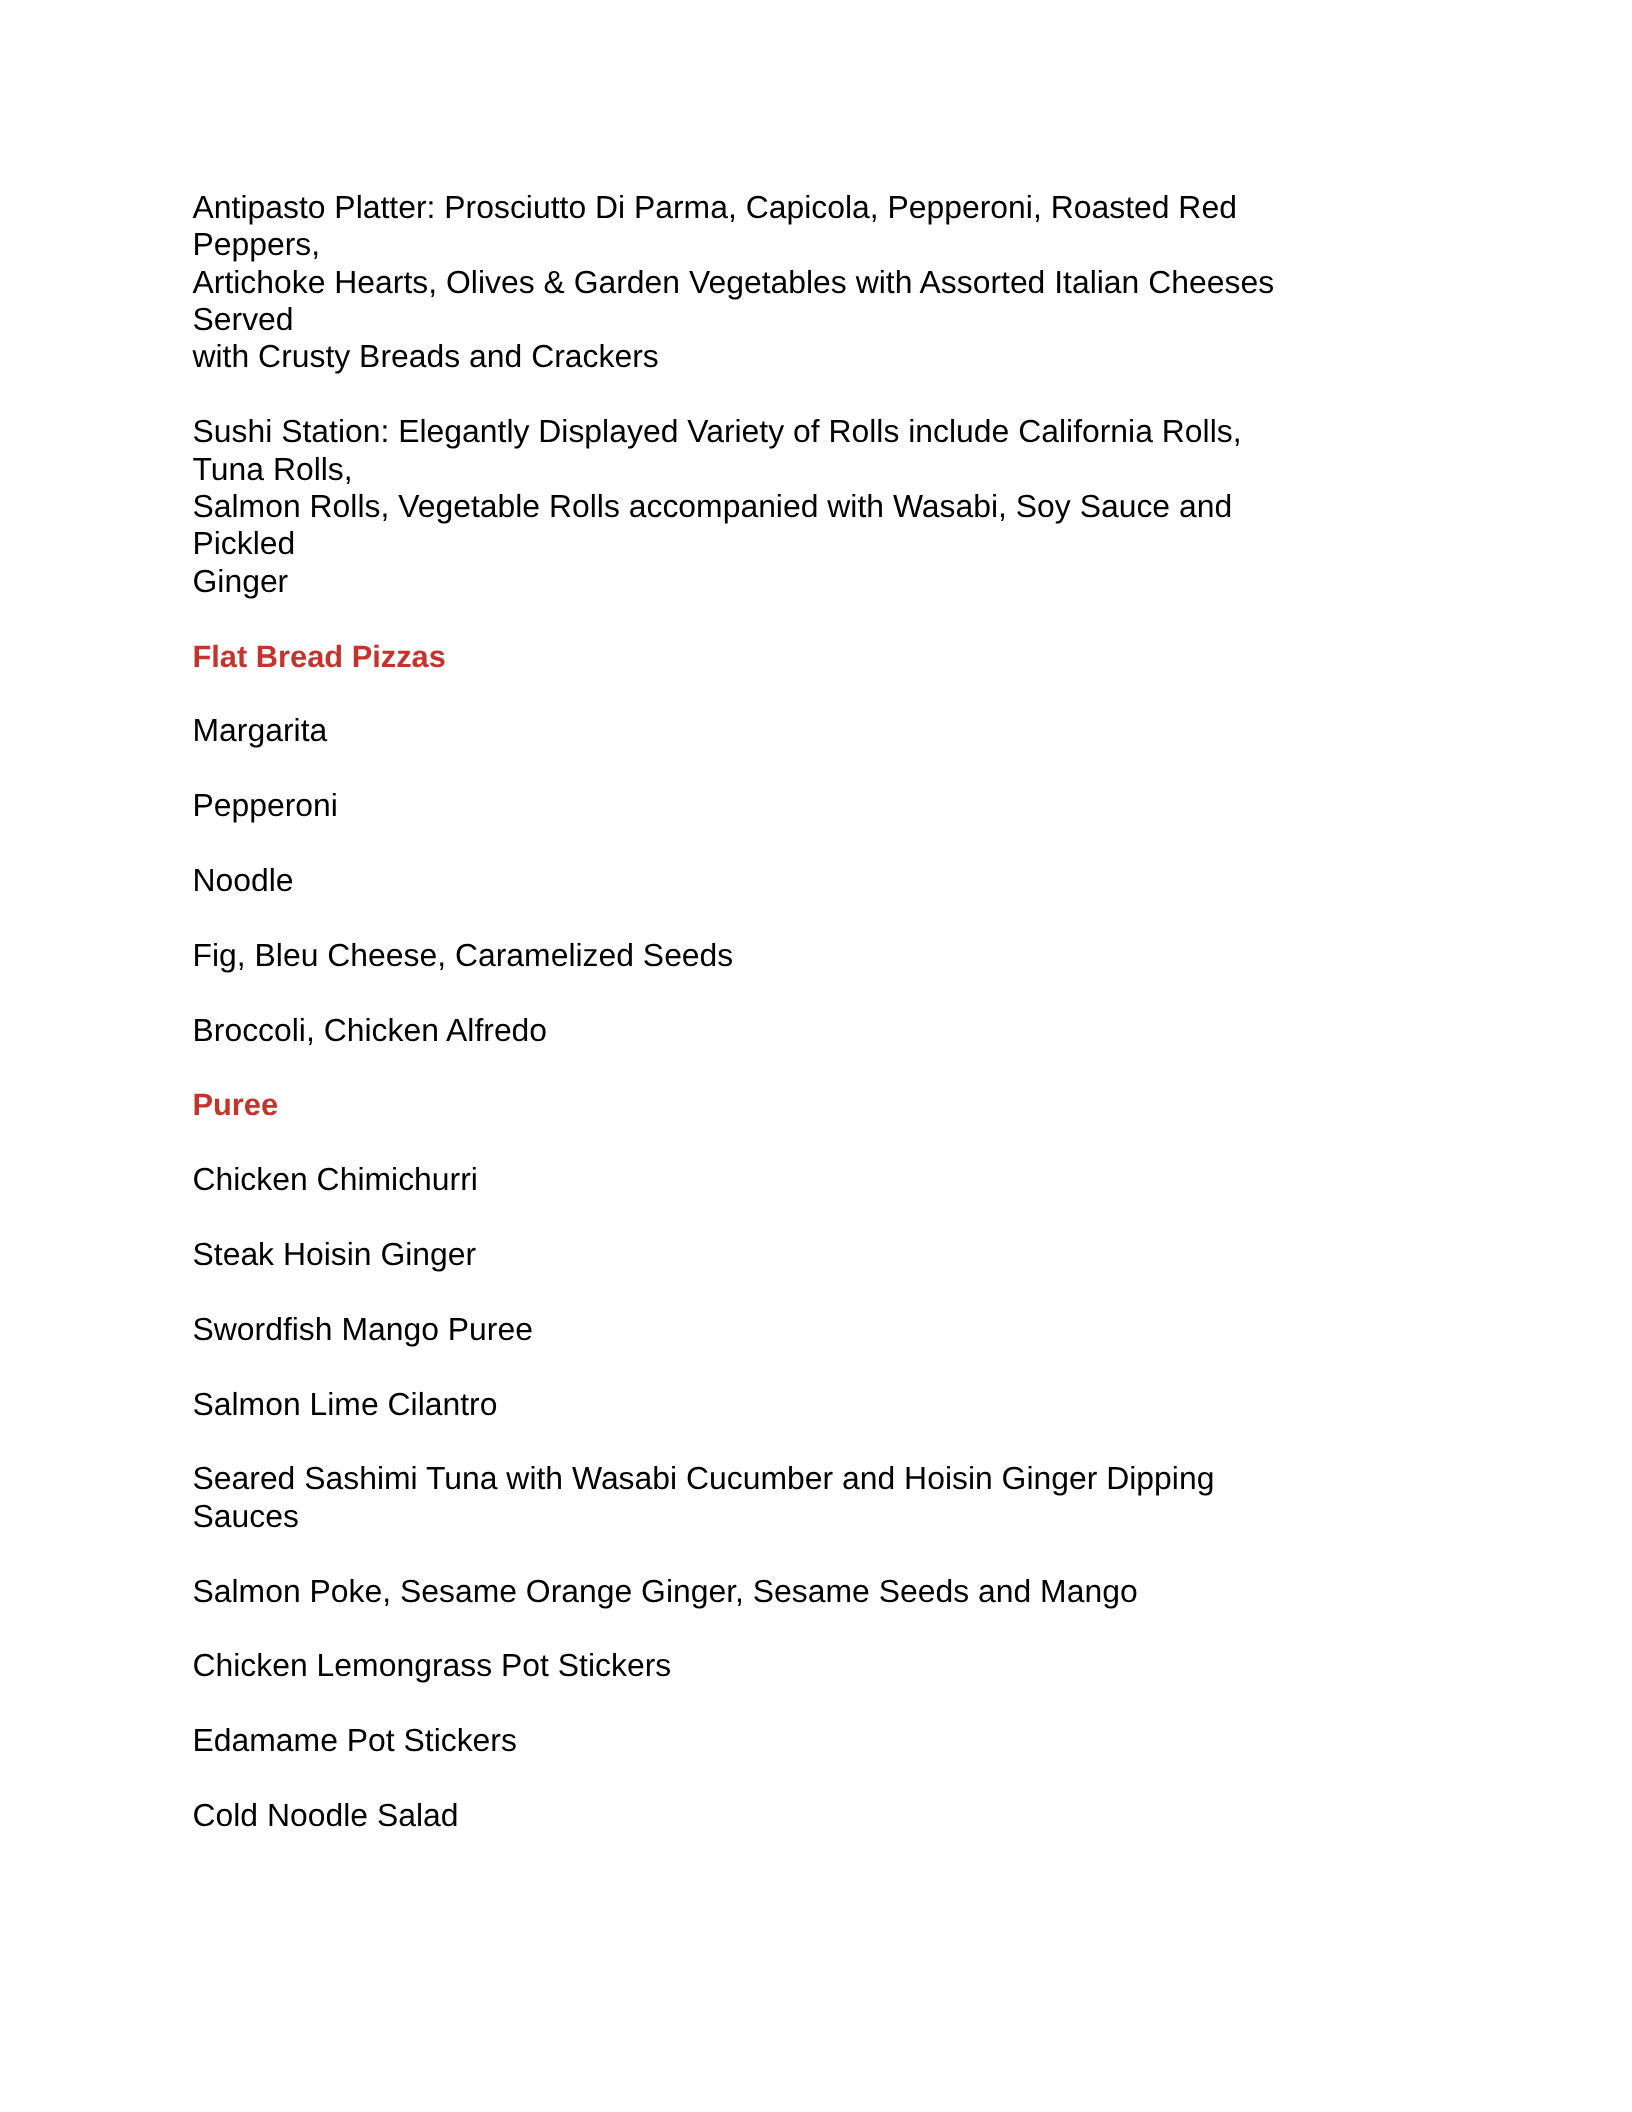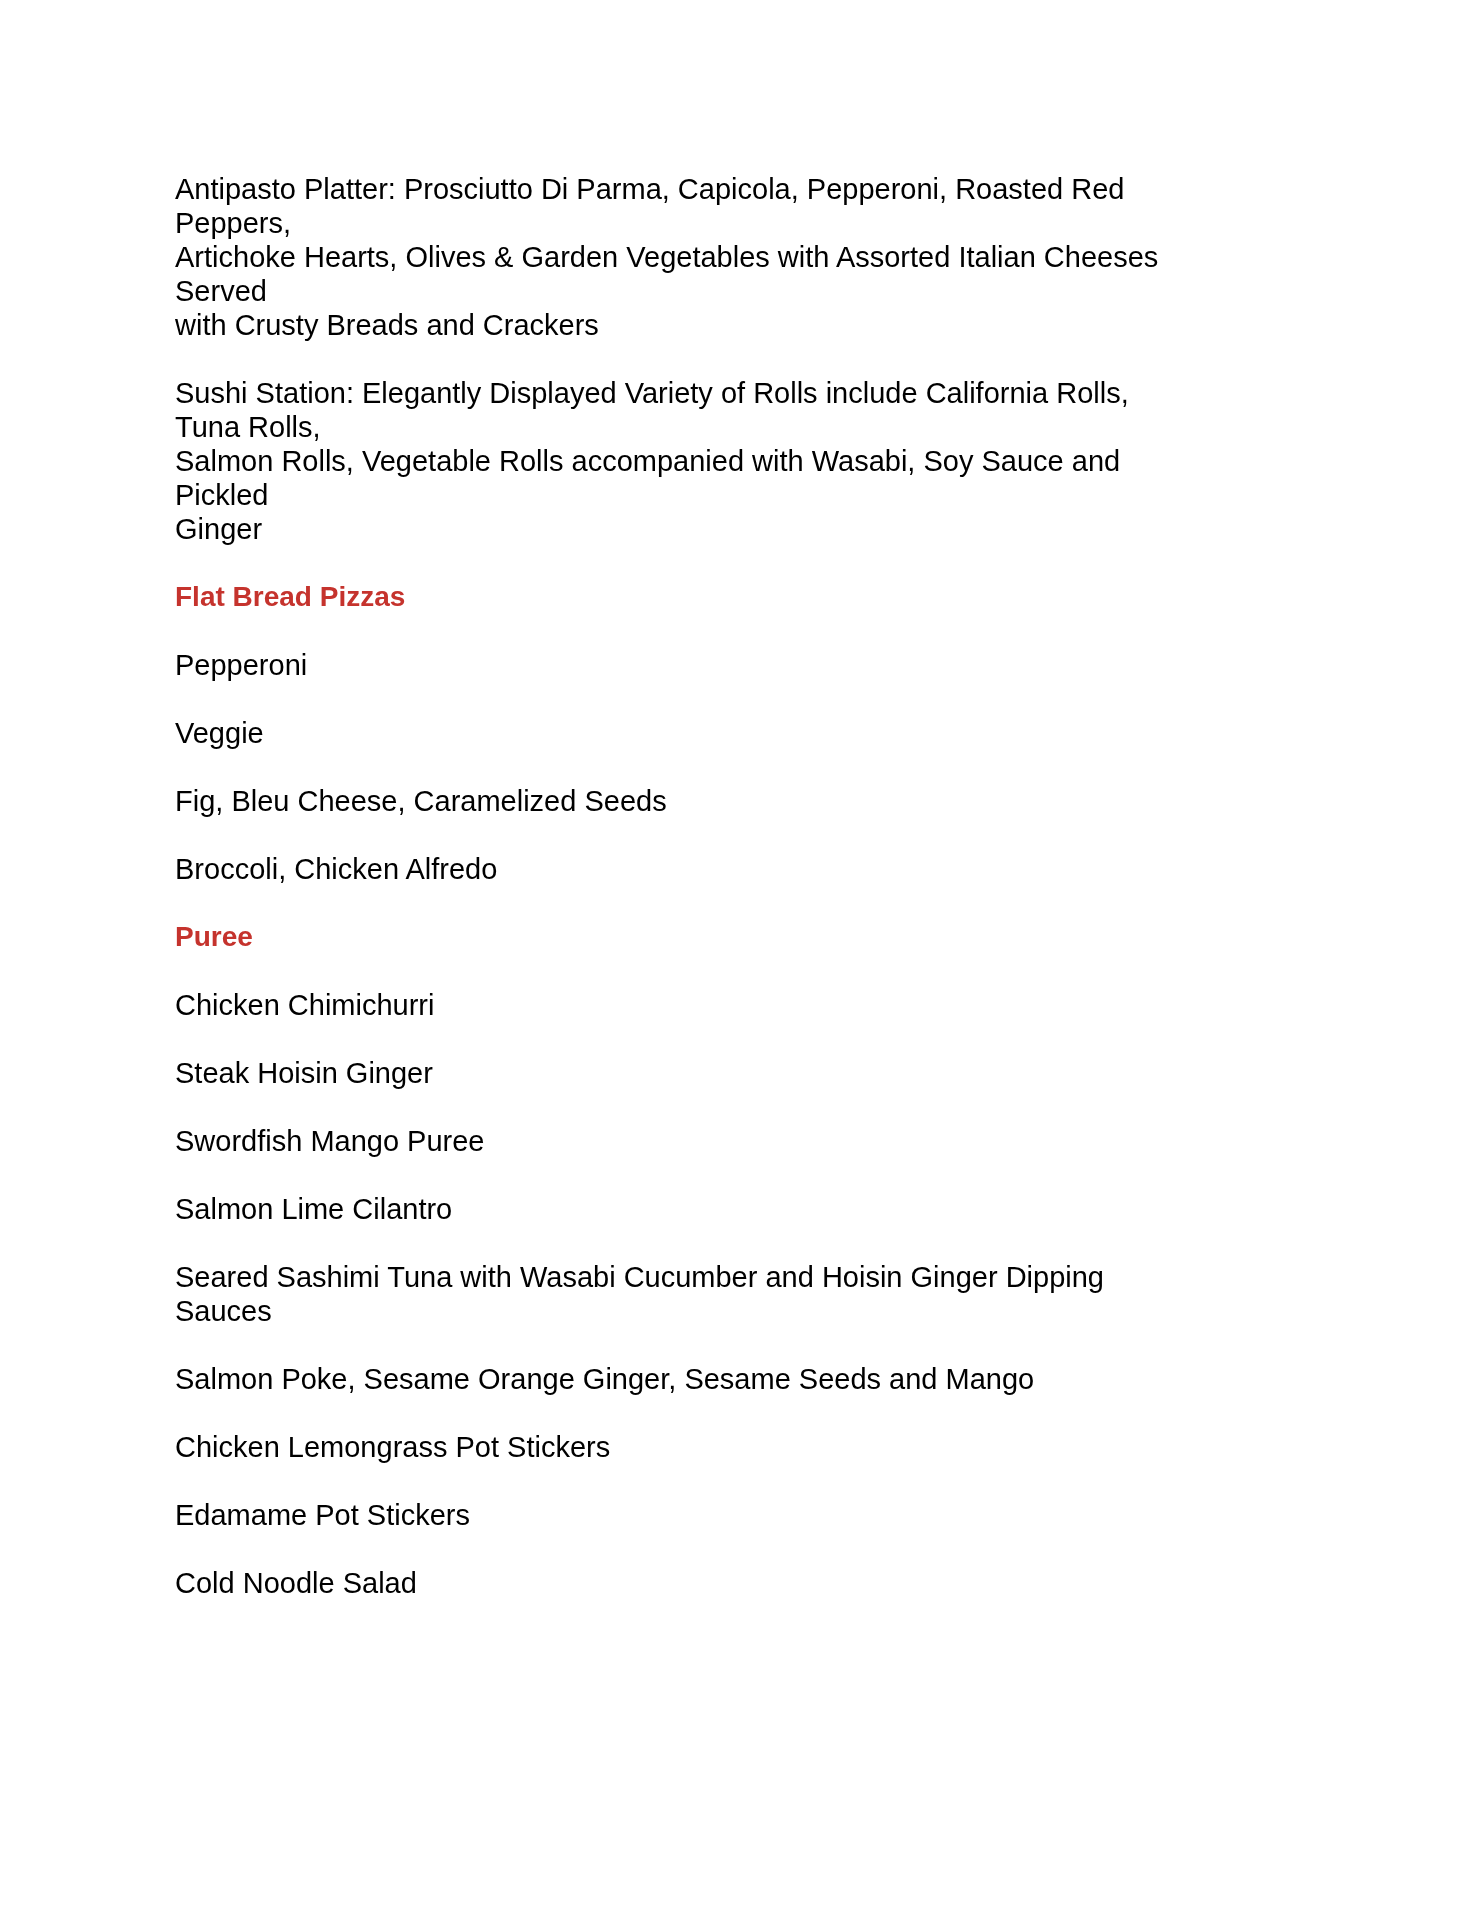--- a/index.html
+++ b/index.html
@@ -41,22 +41,23 @@
 
 <main class="doc">
   <p class="block">Antipasto Platter: Prosciutto Di Parma, Capicola, Pepperoni, Roasted Red Peppers,
 Artichoke Hearts, Olives &amp; Garden Vegetables with Assorted Italian Cheeses Served
 with Crusty Breads and Crackers</p>
   <p class="block">Sushi Station: Elegantly Displayed Variety of Rolls include California Rolls, Tuna Rolls,
 Salmon Rolls, Vegetable Rolls accompanied with Wasabi, Soy Sauce and Pickled
 Ginger</p>
 
   <h3 class="heading">Flat Bread Pizzas</h3>
+  <p class="block">Margarita</p>
   <p class="block">Pepperoni</p>
-  <p class="block">Veggie</p>
+  <p class="block">Noodle</p>
   <p class="block">Fig, Bleu Cheese, Caramelized Seeds</p>
   <p class="block">Broccoli, Chicken Alfredo</p>
 
   <h3 class="heading">Puree</h3>
   <p class="block">Chicken Chimichurri</p>
   <p class="block">Steak Hoisin Ginger</p>
   <p class="block">Swordfish Mango Puree</p>
   <p class="block">Salmon Lime Cilantro</p>
 
   <p class="block">Seared Sashimi Tuna with Wasabi Cucumber and Hoisin Ginger Dipping Sauces</p>

